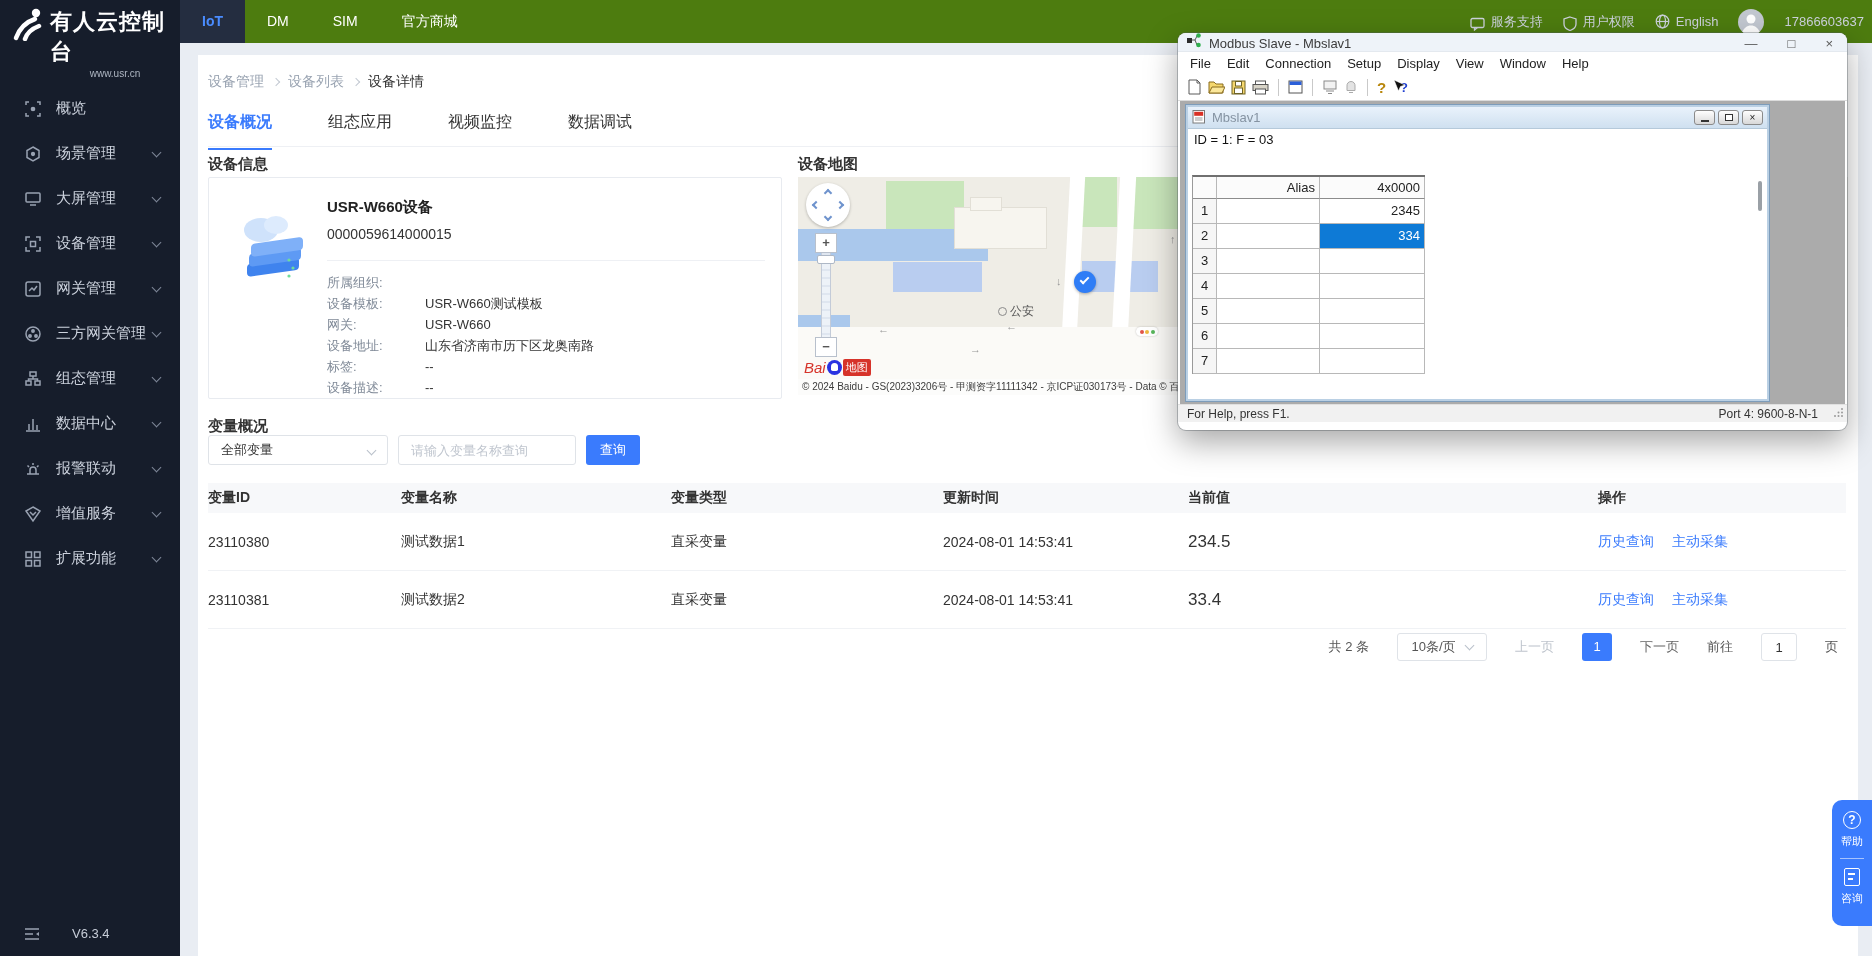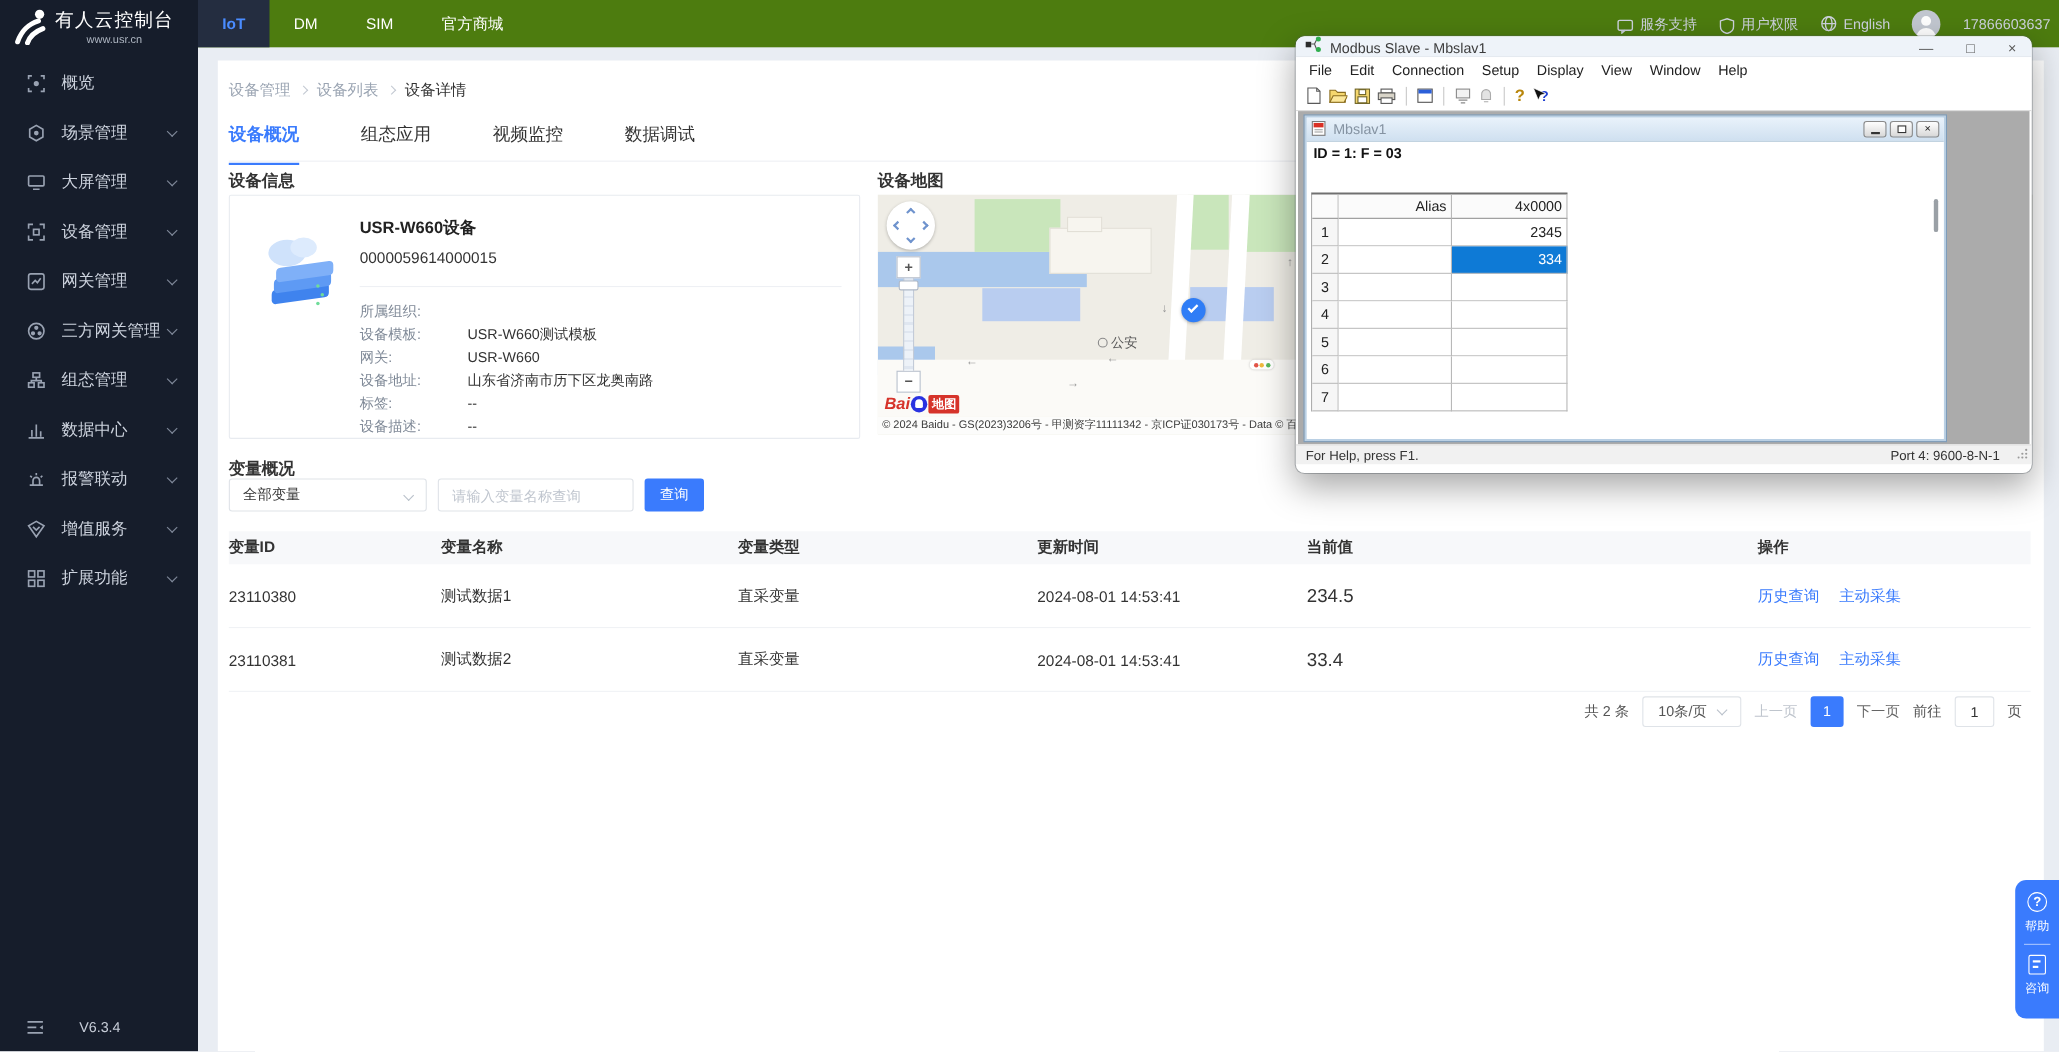--- a/index.html
+++ b/index.html
@@ -3,21 +3,21 @@
 <meta charset="utf-8">
 <style>
   *{margin:0;padding:0;box-sizing:border-box}
   body{font-family:"Liberation Sans","DejaVu Sans",sans-serif;background:#dfe3ea}
   .page{position:relative;width:1872px;height:956px;background:#e9edf3;overflow:hidden}
 
   
   .sidebar{position:absolute;left:0;top:0;width:180px;height:956px;background:#161d2b;z-index:5}
   .logo-row{display:flex;align-items:flex-start;padding:7px 0 0 12px}
   .logo-text{margin-left:6px}
-  .logo-title{color:#fff;font-size:17px;font-weight:normal;letter-spacing:1px}
+  .logo-title{color:#fff;font-size:22px;font-weight:bold;letter-spacing:1px}
   .logo-sub{color:#aeb6c2;font-size:10px;text-align:center;margin-top:1px}
   .menu{margin-top:8px}
   .menu-item{position:relative;height:45px;color:#ccd2dd;font-size:15px;cursor:pointer}
   .menu-item svg{position:absolute;left:24px;top:13px}
   .menu-item .lbl{position:absolute;left:56px;top:12px}
   .chev{position:absolute;right:20px;top:17px;width:7px;height:7px;border-right:1.5px solid #7e8798;border-bottom:1.5px solid #7e8798;transform:rotate(45deg)}
   .sidebar-foot{position:absolute;bottom:11px;left:0;width:100%;height:20px}
   .collapse-ic{position:absolute;left:24px;top:2px}
   .version{position:absolute;left:72px;top:1px;font-size:13px;color:#c7cdd8}
 
@@ -59,21 +59,21 @@
   .map-marker i{position:absolute;left:6px;top:6px;width:9px;height:5px;border-left:2px solid #fff;border-bottom:2px solid #fff;transform:rotate(-45deg)}
   .map-arrow{position:absolute;font-size:11px;color:#979797}
   .traffic{position:absolute;left:338px;top:150px;width:22px;height:9px;background:#fff;border-radius:5px;display:flex;align-items:center;justify-content:center;gap:1.5px;box-shadow:0 0 2px rgba(0,0,0,.25)}
   .traffic b{width:4px;height:4px;border-radius:50%}
   .map-pan{position:absolute;left:8px;top:6px;width:44px;height:44px;border-radius:50%;background:#fff;box-shadow:0 1px 3px rgba(0,0,0,.25)}
   .map-pan u{position:absolute;width:6px;height:6px;border-top:2px solid #6f93cd;border-left:2px solid #6f93cd}
   .map-zoom{position:absolute;left:17px;top:56px;width:22px}
   .zbtn{width:22px;height:20px;background:#fff;border:1px solid #b8c0cc;color:#555;text-align:center;line-height:18px;font-weight:bold;font-size:13px;cursor:pointer}
   .ztrack{width:10px;height:84px;margin:0 auto;background:repeating-linear-gradient(#dfe6f0 0 2px,#edf2f8 2px 8px);border:1px solid #c3cbd8;border-top:none;border-bottom:none;position:relative}
   .zhandle{position:absolute;left:-5px;top:2px;width:18px;height:9px;background:#fff;border:1px solid #aeb8c6;border-radius:2px}
-  .baidu-logo{position:absolute;left:6px;bottom:19px;display:flex;align-items:center;font-weight:bold}
+  .baidu-logo{position:absolute;left:6px;bottom:19px;display:flex;align-items:center;font-weight:normal}
   .bd-bai{color:#d6332a;font-size:15px;font-style:italic}
   .bd-paw{width:15px;height:15px;border-radius:50%;background:#2932e1;margin:0 1px;display:inline-block;position:relative}
   .bd-paw i{position:absolute;left:4px;top:3px;width:7px;height:8px;background:#fff;border-radius:4px 4px 2px 2px}
   .bd-map{background:#d6332a;color:#fff;font-size:11px;padding:1px 3px;border-radius:2px}
   .map-attr{position:absolute;left:0;right:0;bottom:0;height:16px;background:rgba(255,255,255,.82);font-size:10px;color:#3c3c3c;line-height:16px;padding-left:4px;white-space:nowrap}
 
   
   .filter-row{position:absolute;left:0;top:380px;width:100%;height:30px}
   .vselect{position:absolute;left:10px;top:0;width:180px;height:30px;border:1px solid #dfe3e8;border-radius:3px;font-size:13px;color:#333;line-height:28px;padding-left:12px;cursor:pointer}
   .vselect .chev{right:12px;top:11px;border-color:#b9c0ca}
@@ -81,21 +81,21 @@
   .vinput::placeholder{color:#c0c6cf}
   .vbtn{position:absolute;left:388px;top:0;width:54px;height:30px;background:#3a7bfd;color:#fff;border:none;border-radius:3px;font-size:13px;cursor:pointer;font-family:inherit}
   .vtable{position:absolute;left:10px;top:428px;right:12px}
   .vt-header,.vt-row{display:grid;grid-template-columns:193px 270px 272px 245px 410px 1fr;align-items:center}
   .vt-header{height:30px;background:#f7f8fa;font-size:14px;color:#333;font-weight:600}
   .vt-header div{padding-left:0}
   .vt-row{height:58px;border-bottom:1px solid #f0f2f5;font-size:14px;color:#333}
   .vt-val{font-size:17px}
   .vt-actions{display:flex;gap:18px}
   .vt-actions span{color:#3a7bfd;cursor:pointer}
-  .pagination{position:absolute;right:20px;top:578px;display:flex;align-items:center;gap:12px;font-size:13px;color:#555}
+  .pagination{position:absolute;right:20px;top:578px;display:flex;align-items:center;gap:28px;font-size:13px;color:#555}
   .pg-select{width:90px;height:28px;border:1px solid #dfe3e8;border-radius:3px;display:flex;align-items:center;justify-content:center;gap:10px;cursor:pointer}
   .pg-select .chev{position:static;border-color:#b9c0ca;margin-top:-3px}
   .pg-prev{color:#bfc5cd}
   .pg-page{width:30px;height:28px;background:#3a7bfd;color:#fff;border-radius:3px;text-align:center;line-height:28px;cursor:pointer}
   .pg-next{color:#666;cursor:pointer}
   .pg-input{width:36px;height:28px;border:1px solid #dfe3e8;border-radius:3px;text-align:center;line-height:26px;font-size:13px;font-family:inherit;color:#333}
 
   
   .modbus{position:absolute;left:1178px;top:33px;width:669px;height:397px;background:#fff;border-radius:8px;box-shadow:0 12px 32px rgba(0,0,0,.35),0 0 0 1px rgba(90,100,110,.35);z-index:10;font-size:13px;color:#222;overflow:hidden}
   .mb-title{height:19px;background:#eef3f9;display:flex;align-items:flex-end;padding:0 8px;border-bottom:1px solid #e4e9ef}
@@ -109,21 +109,21 @@
   .tool{display:flex;align-items:center;cursor:pointer}
   .mb-client{position:relative;height:303px;background:#ababab;margin:0 2px}
   .mdi{position:absolute;left:6px;top:4px;width:583px;height:296px;background:#fff;border:2px solid #bad0e4;outline:1px solid #7d9cba}
   .mdi-title{height:22px;background:linear-gradient(#e9f2fb,#cfe0f0);display:flex;align-items:center;padding:0 4px;border-bottom:1px solid #b5c9da}
   .mdi-title .t{color:#8593a2;margin-left:6px}
   .mdi-btns{margin-left:auto;display:flex}
   .mdi-btn{width:21px;height:15px;border:1px solid #8a8a8a;border-radius:3px;background:linear-gradient(#fefefe,#d8d8d8);margin-left:3px;display:flex;align-items:center;justify-content:center;font-size:10px;color:#222;cursor:pointer}
   .minbar{width:8px;height:2px;background:#333;margin-top:7px}
   .restore{width:8px;height:7px;border:1px solid #333;background:#fff}
   .mdi-body{position:relative;height:270px;background:#fff}
-  .mdi-status{padding:3px 6px;font-weight:bold;font-size:13px;color:#111}
+  .mdi-status{padding:3px 6px;font-weight:normal;font-size:13px;color:#111}
   .mgrid{position:absolute;left:4px;top:46px;display:grid;grid-template-columns:24px 103px 105px;border-top:2px solid #707070;border-left:1px solid #9a9a9a}
   .gc{border-right:1px solid #b8b8b8;border-bottom:1px solid #b8b8b8;height:25px;line-height:24px;font-size:13px;padding:0 4px;background:#fff}
   .gh{height:22px;line-height:21px;text-align:right;border-bottom:1px solid #8c8c8c;background:#fbfbfb}
   .gn{text-align:center;background:#f6f6f6}
   .gv{text-align:right}
   .gv.sel{background:#0e7ad6;color:#fff}
   .mdi-scroll{position:absolute;right:5px;top:52px;width:4px;height:30px;background:#9aa0a6;border-radius:2px;cursor:pointer}
   .mb-status{height:18px;background:#f1f1f1;border-top:1px solid #e0e0e0;display:flex;align-items:center;padding:0 9px;font-size:12px;color:#333;position:relative}
   .mb-port{margin-left:auto;padding-right:20px}
   .grip{position:absolute;right:3px;bottom:2px}

